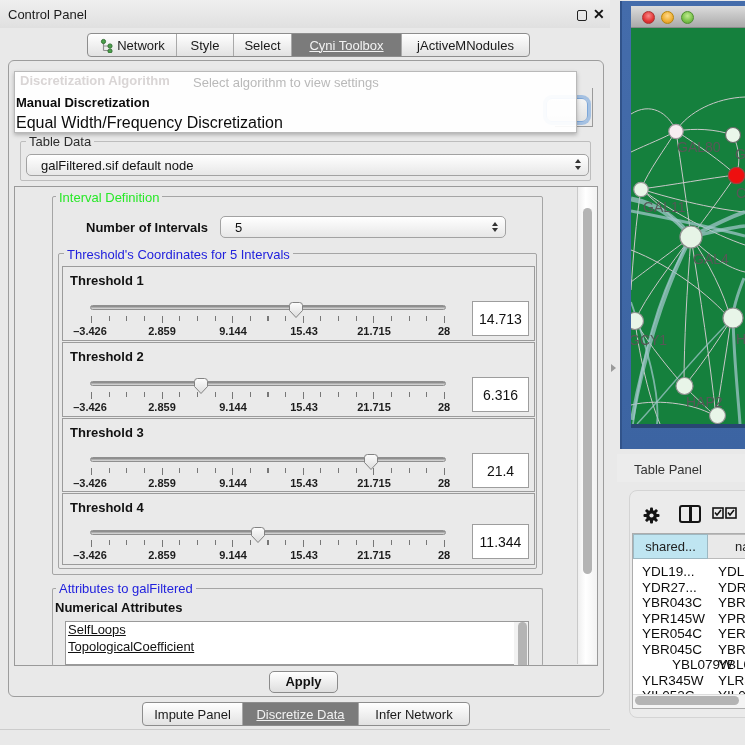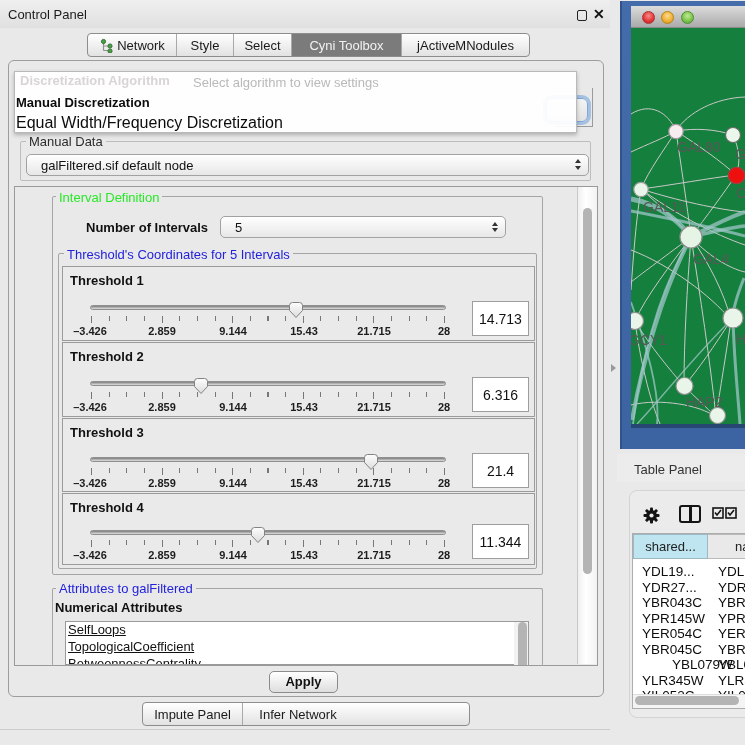--- a/index.html
+++ b/index.html
@@ -6,21 +6,21 @@
 .abs{position:absolute;}
 
 #titlebar{left:0;top:0;width:610px;height:28px;background:linear-gradient(#efefef,#e0e0e0);}
 #titlebar .t{left:8px;top:7px;font-size:13px;color:#1b1b1b;}
 #flt{left:577px;top:10px;width:8px;height:9px;border:1.6px solid #222;border-radius:2px;}
 #clo{left:593px;top:6px;font-size:14px;font-weight:bold;color:#111;}
 
 .seg{height:22px;display:flex;border:1px solid #8d8d8d;border-radius:4px;overflow:hidden;background:linear-gradient(#ffffff,#e2e2e2);}
 .seg .s{display:flex;align-items:center;justify-content:center;font-size:13px;color:#1a1a1a;border-right:1px solid #a9a9a9;box-sizing:border-box;}
 .seg .s:last-child{border-right:none;}
-.seg .sel{background:#7b7b7b;color:#f2f2f2;}
+.seg .sel{background:#7b7b7b;color:#f2f2f2;text-decoration:underline;}
 
 #mainpanel{left:8px;top:60px;width:596px;height:637px;box-sizing:border-box;border:1px solid #9d9d9d;border-radius:6px;background:#e9e9e9;}
 .gtitle{font-size:13px;}
 .group{border:1px solid #a5a5a5;border-radius:2px;box-sizing:border-box;}
 
 .combo{border:1px solid #a2a2a2;border-radius:5px;background:linear-gradient(#ffffff,#e7e7e7);box-sizing:border-box;}
 .combo .ct{position:absolute;left:14px;top:3px;font-size:13px;color:#111;}
 .arr{position:absolute;right:7px;}
 .arr:before,.arr:after{content:"";display:block;width:0;height:0;border-left:3.5px solid transparent;border-right:3.5px solid transparent;}
 .arr:before{border-bottom:4.5px solid #333;margin-bottom:2.5px;}
@@ -74,21 +74,21 @@
     </svg>Network</div>
   <div class="s" style="width:57px;">Style</div>
   <div class="s" style="width:58px;">Select</div>
   <div class="s sel" style="width:110px;">Cyni Toolbox</div>
   <div class="s" style="width:127px;">jActiveMNodules</div>
 </div>
 
 <div id="mainpanel" class="abs"></div>
 
 <div class="group abs" style="left:20px;top:141px;width:571px;height:40px;border-color:#bdbdbd;"></div>
-<div class="abs" style="left:26px;top:134px;background:#e9e9e9;padding:0 3px;font-size:13px;color:#2c2c2c;">Manual Data</div>
+<div class="abs" style="left:26px;top:134px;background:#e9e9e9;padding:0 3px;font-size:13px;color:#2c2c2c;">Table Data</div>
 <div class="combo abs" style="left:26px;top:154px;width:563px;height:22px;">
   <span class="ct">galFiltered.sif default node</span>
     <span class="arr" style="top:4px;"></span>
 </div>
 
 <div class="abs" style="left:14px;top:186px;width:582px;height:478px;border:1px solid #9a9a9a;"></div>
 
 <div class="group abs" style="left:52px;top:196px;width:491px;height:379px;"></div>
 <div class="abs gtitle" style="left:56px;top:190px;background:#e9e9e9;padding:0 3px;color:#28e828;">Interval Definition</div>
 
@@ -174,32 +174,32 @@
   <div class="tick-lbl" style="left:381px;top:55px;">28</div>
   <div class="vbox" style="top:30px;">11.344</div>
 </div>
 
 <div class="group abs" style="left:52px;top:588px;width:491px;height:78px;border-bottom:none;"></div>
 <div class="abs gtitle" style="left:56px;top:581px;background:#e9e9e9;padding:0 3px;color:#2222dd;">Attributes to galFiltered</div>
 <div class="abs" style="left:55px;top:600px;font-size:13px;font-weight:bold;color:#111;">Numerical Attributes</div>
 <div id="attrlist" class="abs">
   <div>SelfLoops</div>
   <div>TopologicalCoefficient</div>
-  <div>BetweennessCentrality</div>
 </div>
 <div class="abs" style="left:514px;top:622px;width:14px;height:43px;background:#f2f2f2;"></div>
 <div class="abs" style="left:518px;top:622px;width:9px;height:43px;background:#b4b4b4;border-radius:5px 5px 0 0;"></div>
 
 <div class="abs sb-v" style="left:577px;top:187px;width:19px;height:477px;border-left:1px solid #c9c9c9;"></div>
 <div class="abs sb-thumb" style="left:583px;top:208px;width:9px;height:366px;"></div>
 
 <div id="apply" class="abs">Apply</div>
 
 <div class="seg abs" style="left:142px;top:702px;width:326px;">
   <div class="s" style="width:100px;">Impute Panel</div>
+  <div class="s sel" style="width:116px;">Discretize Data</div>
   <div class="s" style="width:110px;">Infer Network</div>
 </div>
 <div class="abs" style="left:0;top:729px;width:610px;height:1px;background:#cccccc;"></div>
 
 <div class="abs" style="left:611px;top:364px;width:0;height:0;border-top:4px solid transparent;border-bottom:4px solid transparent;border-left:5px solid #9a9a9a;"></div>
 
 <div class="abs" style="left:555px;top:88px;width:37px;height:38px;border-right:1px solid #9a9a9a;border-bottom:1px solid #9a9a9a;"></div>
 <div class="abs" style="left:546px;top:98px;width:40px;height:22px;border-radius:6px;background:linear-gradient(#f4f4f4,#e2e2e2);border:1px solid #7da7d9;box-shadow:0 0 0 3px rgba(110,160,220,0.55);"></div>
 
 <div id="popup" class="abs"></div>

